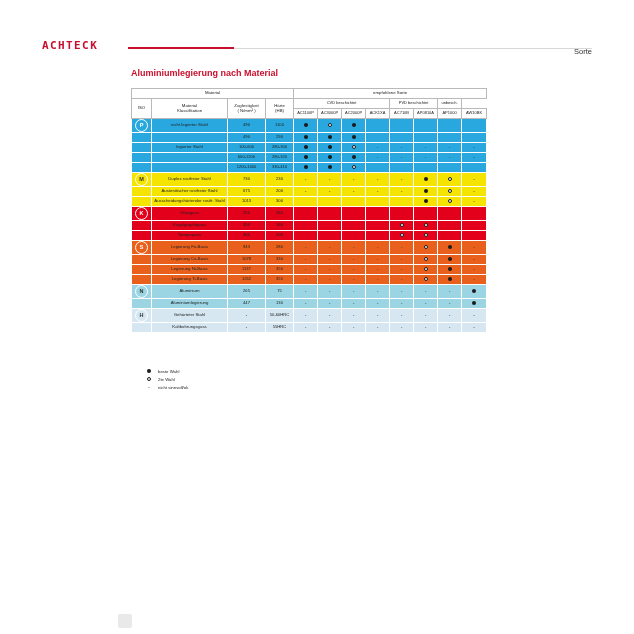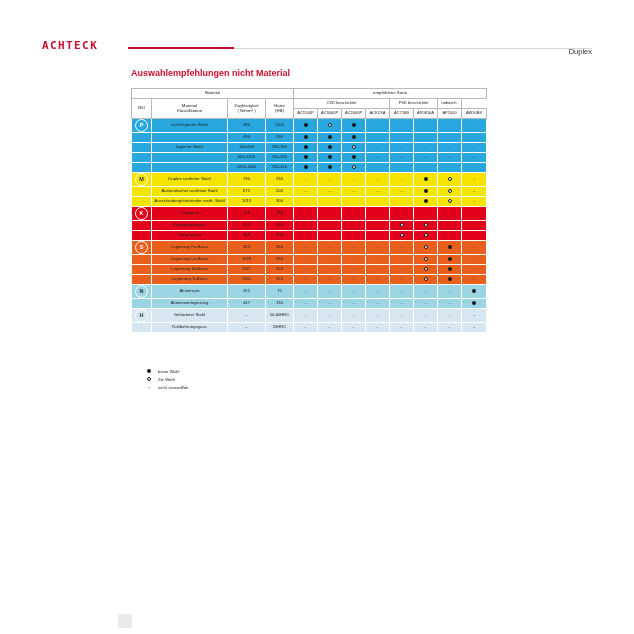--- a/index.html
+++ b/index.html
@@ -178,26 +178,26 @@
     border-radius: 2px;
   }
 </style>
 </head>
 <body>
 
 <div class="page">
 
   <div class="header">
     <div class="brand">ACHTECK</div>
-    <div class="header-right">Duplex</div>
+    <div class="header-right">Sorte</div>
   </div>
   <div class="header-rule"></div>
   <div class="brand-rule"></div>
 
-  <div class="doc-title">Auswahlempfehlungen nicht Material</div>
+  <div class="doc-title">Aluminiumlegierung nach Material</div>
 
   <div class="tbl-wrap">
     <table class="matrix">
       <colgroup>
         <col style="width:20px">
         <col style="width:76px">
         <col style="width:38px">
         <col style="width:28px">
         <col style="width:24px">
         <col style="width:24px">

